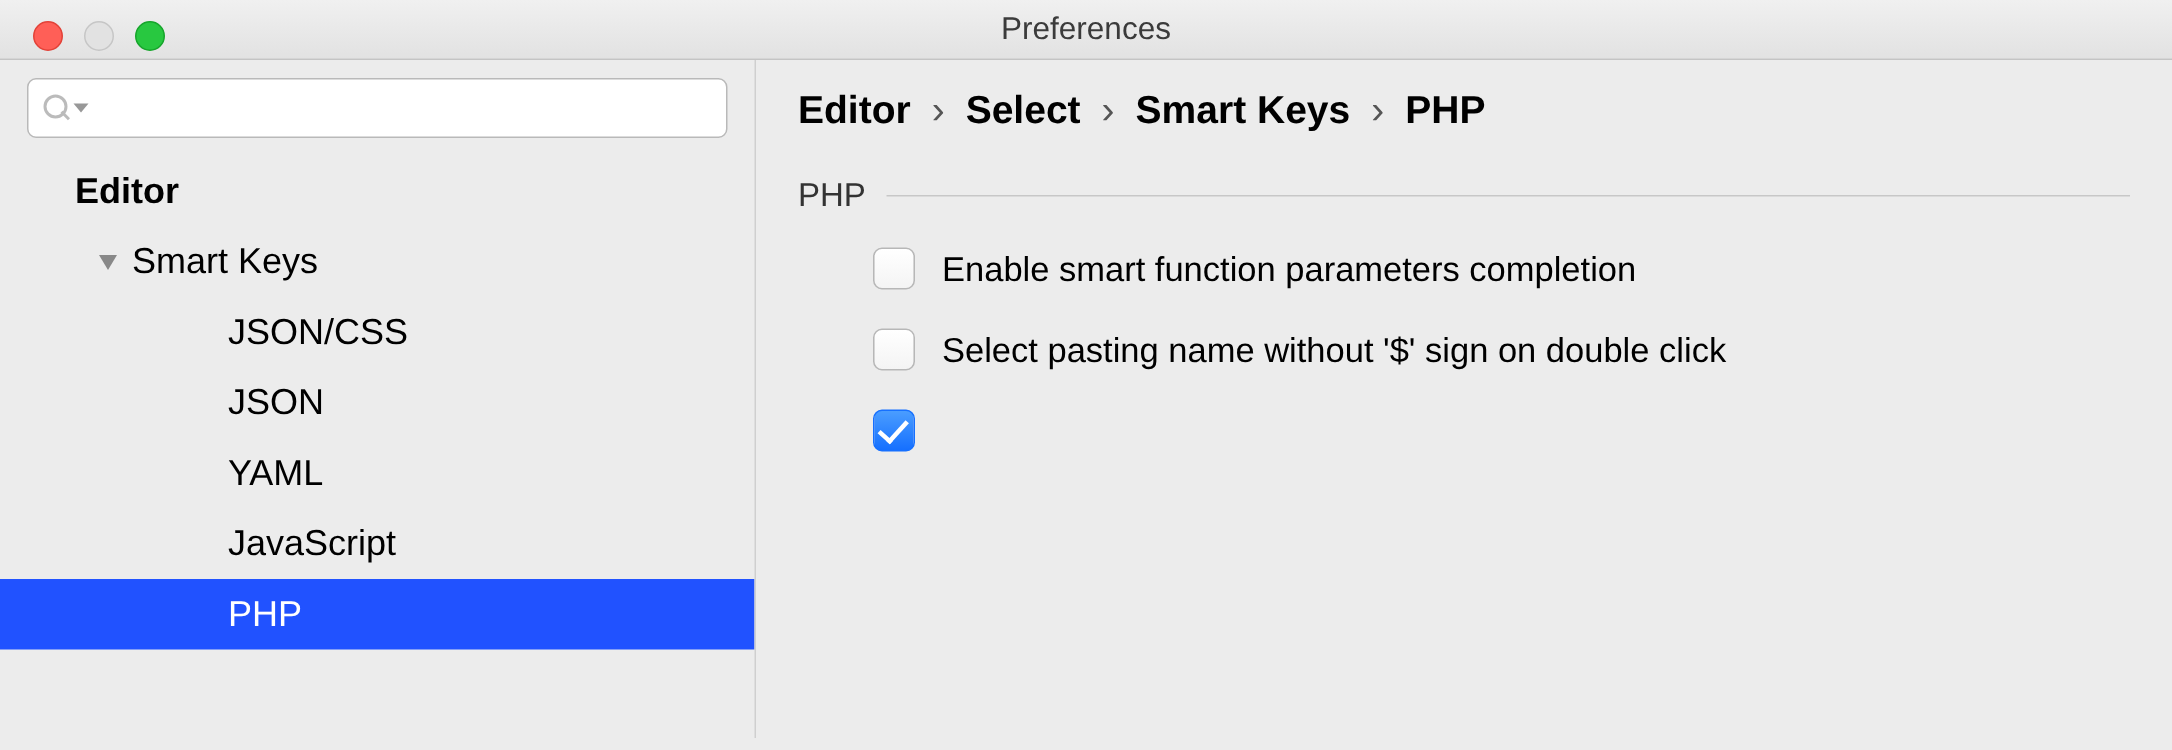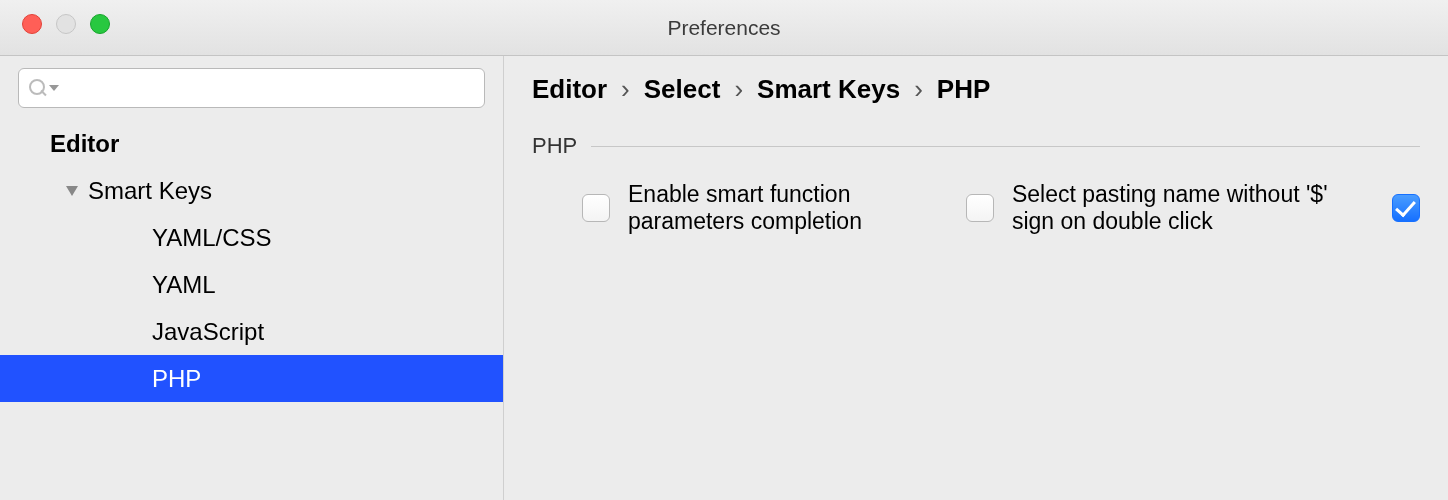--- a/index.html
+++ b/index.html
@@ -5,21 +5,21 @@
   * { box-sizing: border-box; margin: 0; padding: 0; }
   body {
     font-family: -apple-system, BlinkMacSystemFont, "Segoe UI", Helvetica, Arial, sans-serif;
     background: #ececec;
     width: 1448px;
     height: 500px;
     overflow: hidden;
     color: #000;
   }
   .titlebar {
-    height: 56px;
+    height: 40px;
     background: linear-gradient(#f0f0f0,#e2e2e2);
     border-bottom: 1px solid #c4c4c4;
     display: flex;
     align-items: center;
     position: relative;
   }
   .traffic {
     display: flex;
     gap: 14px;
     position: absolute;
@@ -102,21 +102,21 @@
     display: flex; align-items: center; gap: 14px;
     font-size: 26px; font-weight: 700; color: #000;
     margin-bottom: 28px;
   }
   .crumbs .sep { font-weight: 400; color: #555; }
   .section {
     display: flex; align-items: center; gap: 14px;
     font-size: 22px; color: #333; margin-bottom: 22px;
   }
   .section-line { flex: 1; height: 1px; background: #c7c7c7; }
-  .opts { padding-left: 50px; display: flex; flex-direction: row; gap: 26px; }
+  .opts { padding-left: 50px; display: flex; flex-direction: column; gap: 26px; }
   .opt { display: flex; align-items: center; gap: 18px; font-size: 23px; }
   .cb {
     width: 28px; height: 28px; border-radius: 6px; border: 1px solid #b7b7b7;
     background: linear-gradient(#fff,#f4f4f4); position: relative; flex-shrink:0;
   }
   .cb.checked {
     background: linear-gradient(#4a9dff,#1670ff); border-color: #1670ff;
   }
   .cb.checked::after {
     content: ""; position: absolute; left: 7px; top: 2px;
@@ -147,21 +147,24 @@
     </div>
     <div class="tree">
       <div class="tree-row bold">
         <span>Editor</span>
       </div>
       <div class="tree-row group">
         <div class="disclosure"></div>
         <span>Smart Keys</span>
       </div>
       <div class="tree-row child">
-        <span>YAML/CSS</span>
+        <span>JSON/CSS</span>
+      </div>
+      <div class="tree-row child">
+        <span>JSON</span>
       </div>
       <div class="tree-row child">
         <span>YAML</span>
       </div>
       <div class="tree-row child">
         <span>JavaScript</span>
       </div>
       <div class="tree-row child selected">
         <span>PHP</span>
       </div>

